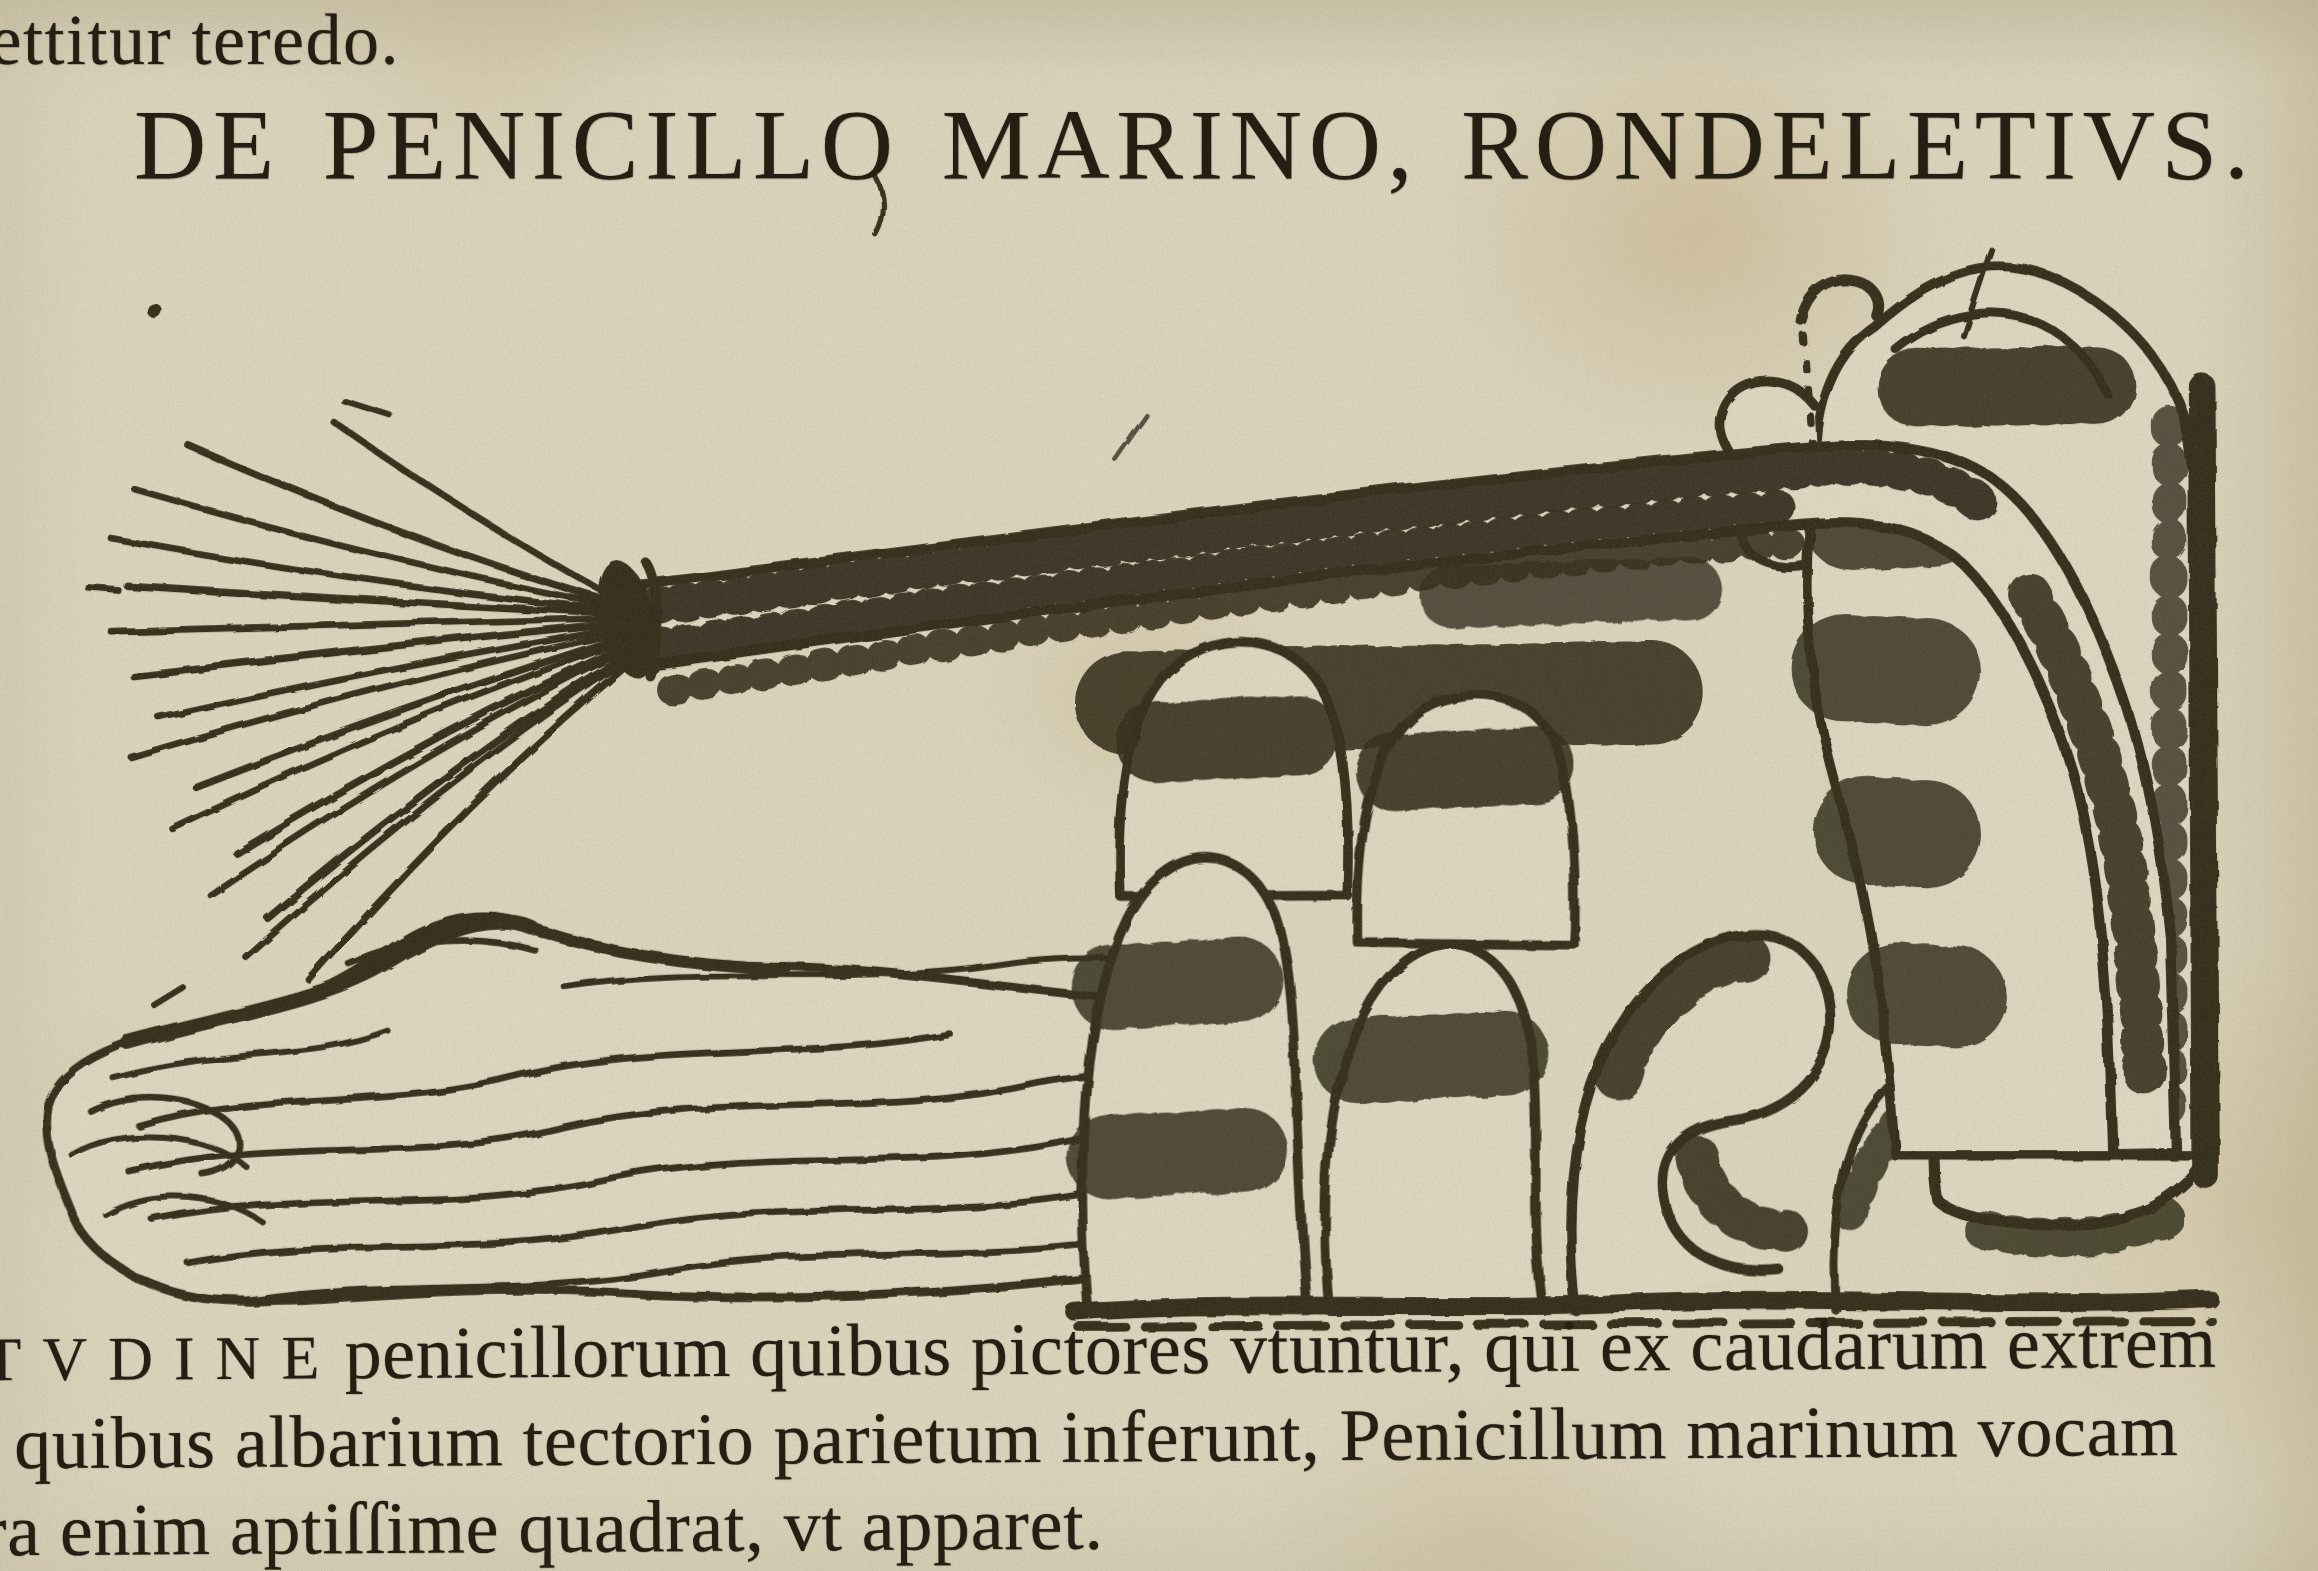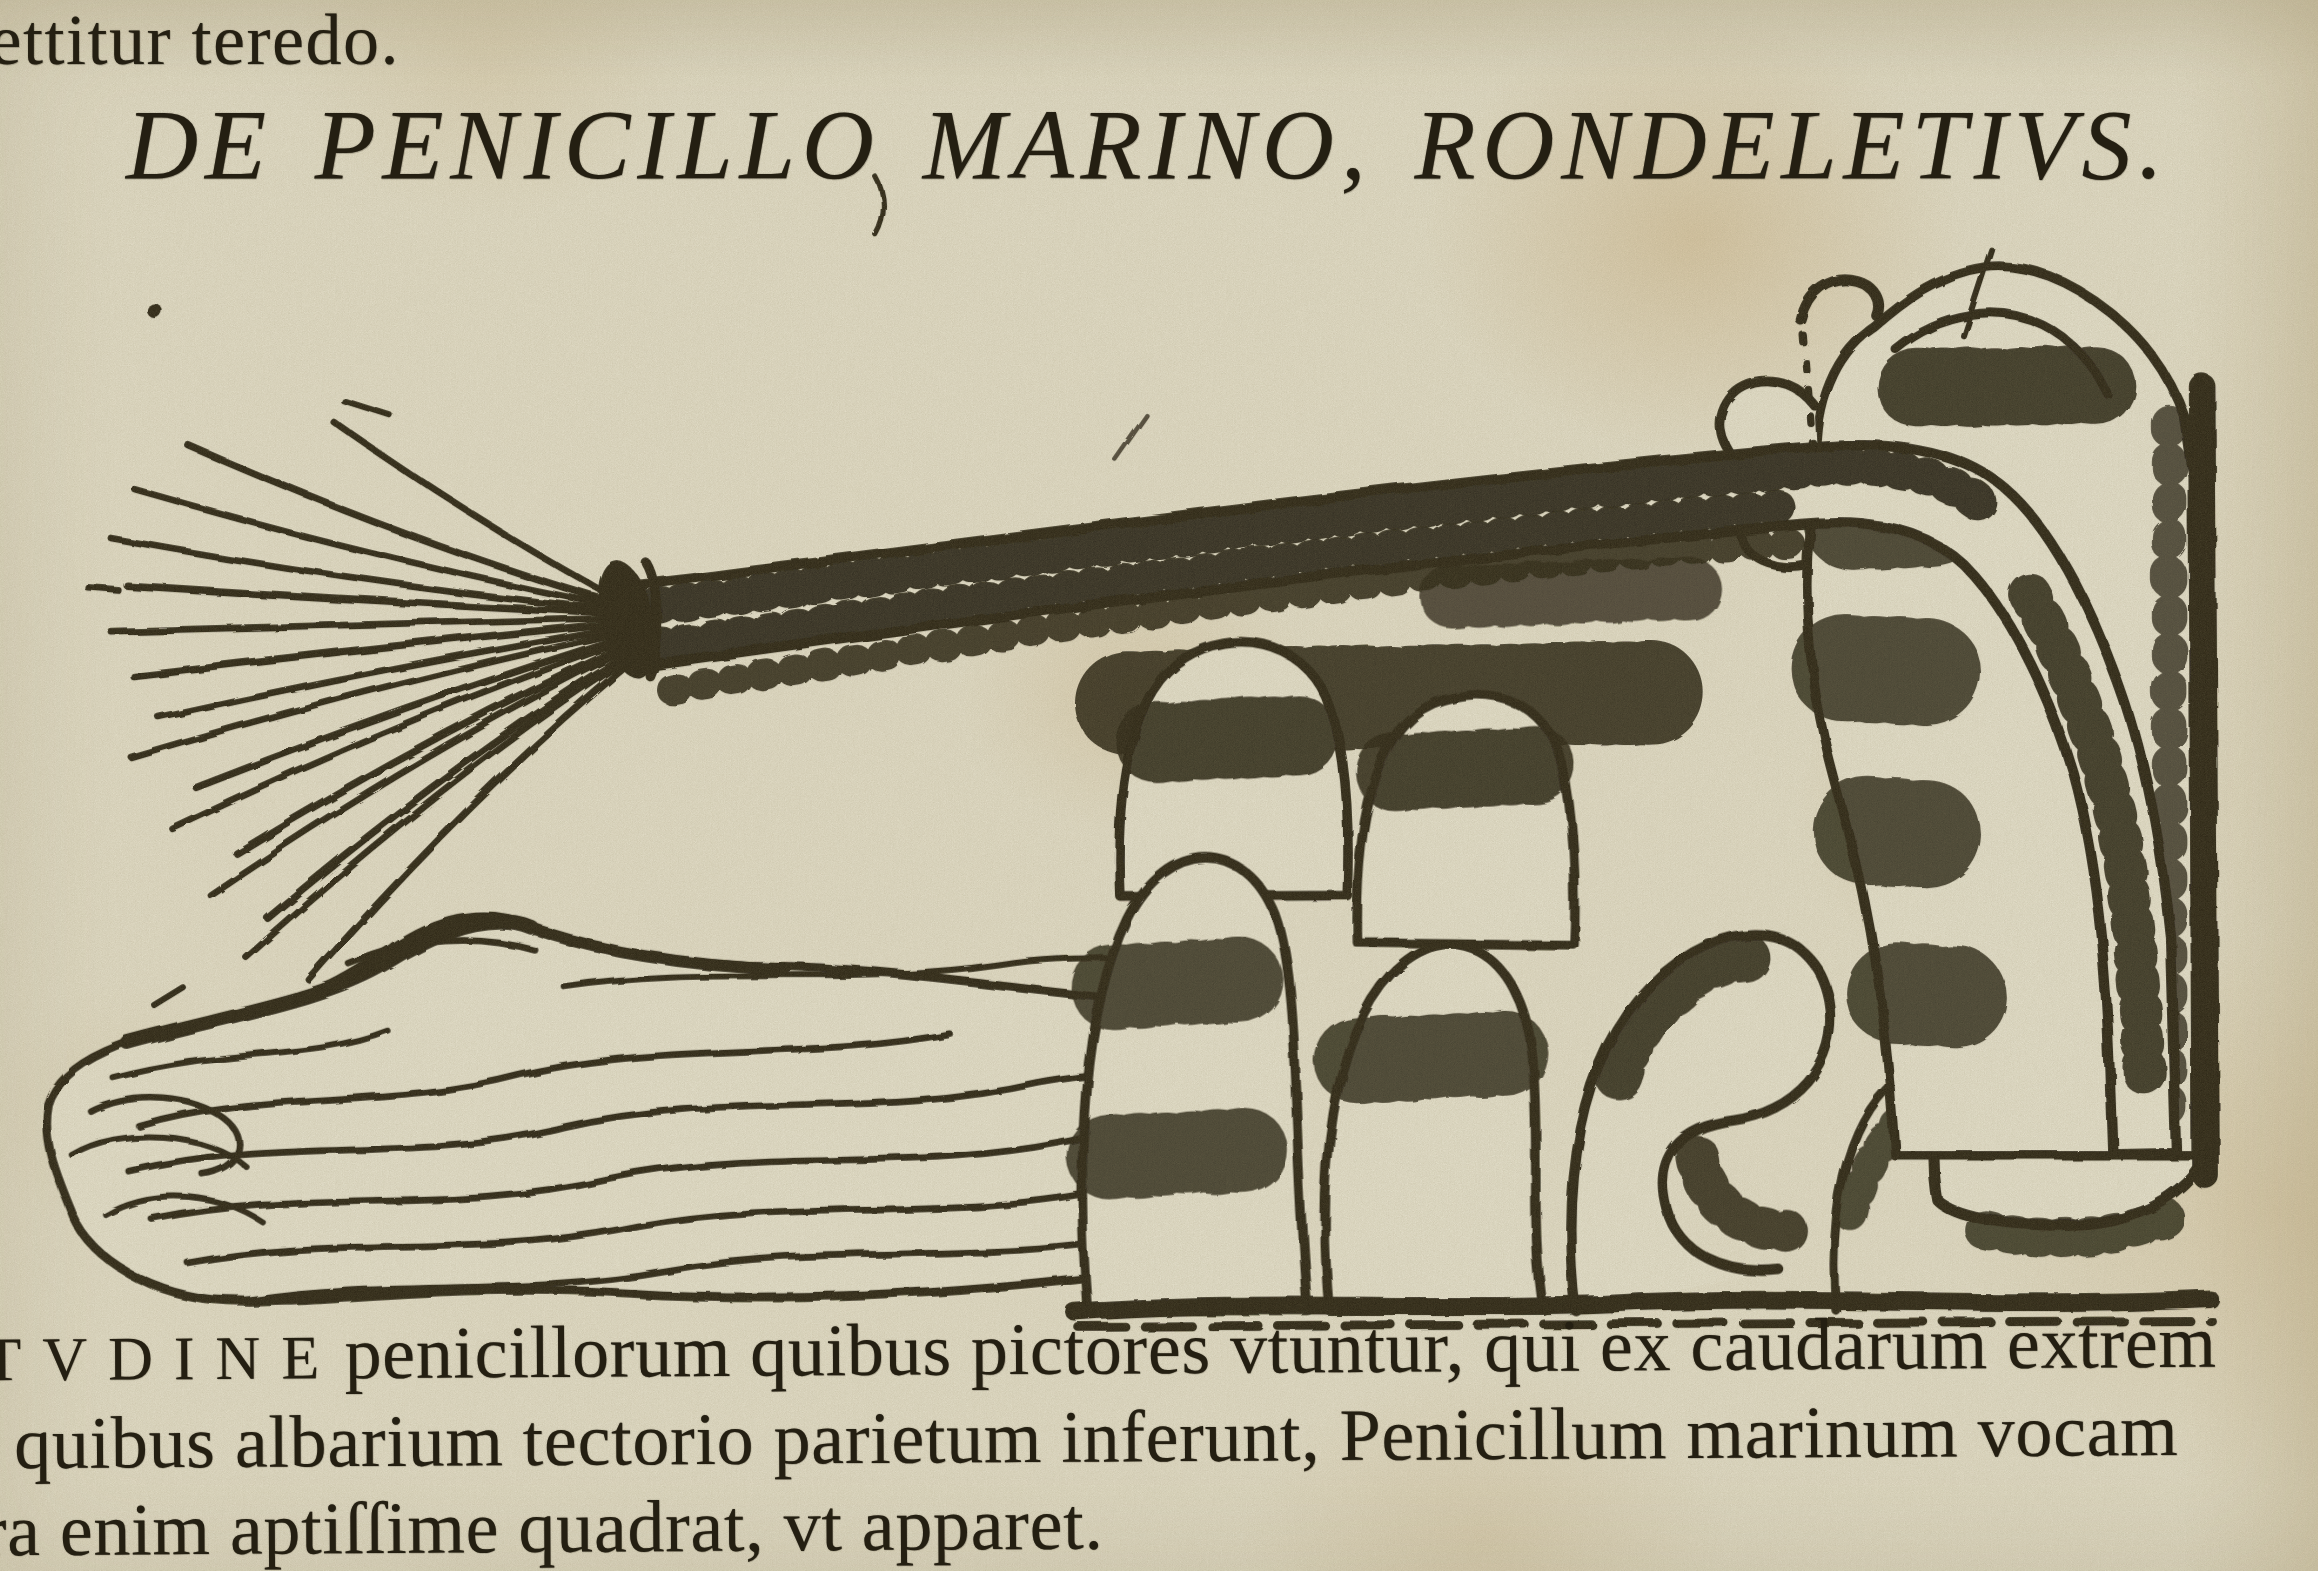--- a/index.html
+++ b/index.html
@@ -16,21 +16,21 @@
       linear-gradient(180deg, rgba(180,166,130,.22) 0%, rgba(180,166,130,0) 5%),
       linear-gradient(90deg, rgba(180,166,130,0) 94%, rgba(196,176,132,.25) 100%),
       #e9e4d0;
     box-shadow: inset 0 0 118px rgba(110,92,52,.16);
     font-family:"Liberation Serif","DejaVu Serif",serif;
     color:#241f12;
   }
   .txt{position:absolute; white-space:nowrap; line-height:1;
        text-shadow:0 0 1.2px rgba(36,30,14,.55), 0.6px 0.6px 0 rgba(36,30,14,.18);}
   .top-frag{left:-10.4px; top:4.4px; font-size:72px; letter-spacing:1.5px;}
-  .heading{left:126px; top:95px; font-size:100px; letter-spacing:6.7px; word-spacing:10.4px;font-style:italic;}
+  .heading{left:134px; top:95px; font-size:100px; letter-spacing:6.7px; word-spacing:10.4px;}
   .bodyblock{position:absolute; left:0; top:0; width:100%; height:100%;
              transform:rotate(-0.35deg); transform-origin:44px 1406px;}
   .bl{font-size:74px; letter-spacing:0.7px;}
   .l1{left:-16.3px; top:1318px;}
   .l2{left:-43px; top:1406px;}
   .l3{left:-19px; top:1493px;}
   .smallcaps{font-size:62px; letter-spacing:21px;}
   .l1rest{margin-left:4.4px;}
   svg{position:absolute; left:0; top:0;}
 </style>

